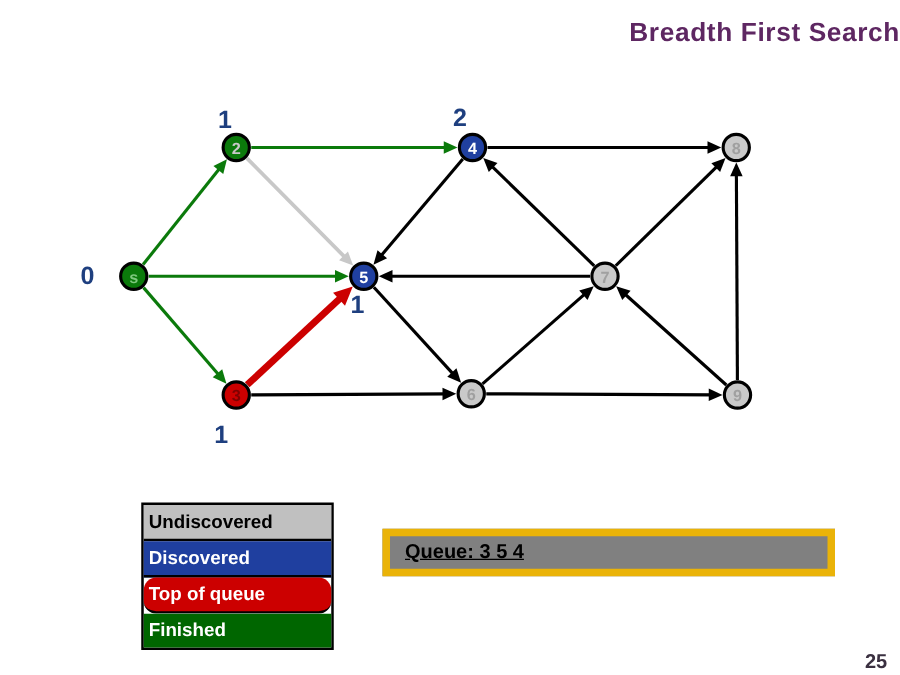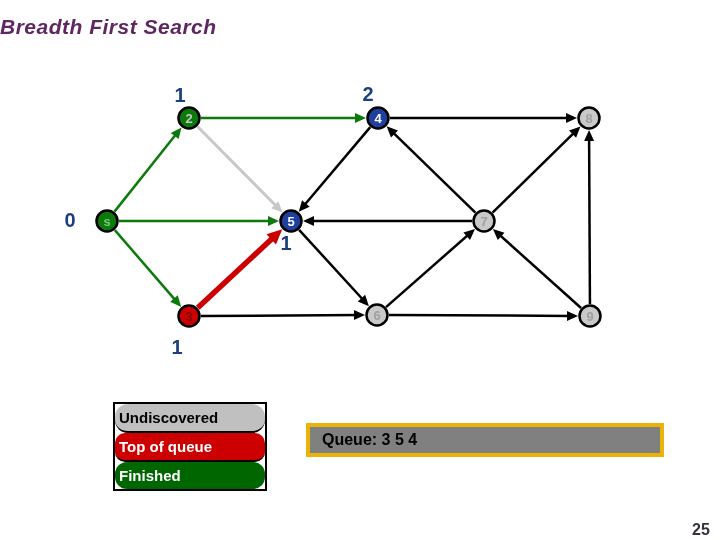--- a/index.html
+++ b/index.html
@@ -3,43 +3,43 @@
 <meta charset="utf-8">
 <style>
   html,body { margin:0; padding:0; }
   body {
     width:720px; height:540px; position:relative; overflow:hidden;
     background:#ffffff;
     font-family:"Liberation Sans", sans-serif;
   }
   .title {
     position:absolute; top:15px; left:0; width:720px;
-    text-align:left; font-size:21px; font-weight:bold;
+    text-align:right; font-size:21px; font-weight:bold;
     letter-spacing:0.5px;
     color:var(--title_color,#5E2762);
-    font-style:italic;
   }
   svg.graph { position:absolute; left:0; top:0; }
   .legend {
     position:absolute; left:113px; top:402px; width:150px;
     border:2px solid #000;
   }
   .legend-row {
     height:27px; line-height:27px; padding-left:4px;
     font-size:15px; font-weight:bold;
     border-bottom:2px solid #000;
     white-space:nowrap; overflow:hidden;
   }
   .legend-row:last-child { border-bottom:none; }
   .queue {
     position:absolute; left:306px; top:423px; width:338px; height:26px;
-    border:4px solid #eab308;
+    border:6px solid #eab308;
     line-height:26px; padding-left:12px;
     font-size:16px; font-weight:bold; color:#000;
     background:var(--queue_bg,#808080);
+    text-decoration:underline;
   }
   .page-num {
     position:absolute; left:692px; top:521px;
     font-size:16px; font-weight:bold;
     color:var(--page_num_color,#3A3040);
   }
 </style>
 </head>
 <body>
 
@@ -99,22 +99,23 @@
     <circle cx="590" cy="316" r="10.5" fill="#C9C9C9" stroke="#000" stroke-width="2.5"></circle>
     <text x="590" y="316.5" text-anchor="middle" dominant-baseline="central" font-size="13" font-weight="bold" fill="#A0A0A0" font-family="&quot;Liberation Sans&quot;, sans-serif">9</text>
     <text x="70" y="227" text-anchor="middle" font-size="20" font-weight="bold" fill="#1E3F7F" font-family="&quot;Liberation Sans&quot;, sans-serif">0</text>
     <text x="180" y="102" text-anchor="middle" font-size="20" font-weight="bold" fill="#1E3F7F" font-family="&quot;Liberation Sans&quot;, sans-serif">1</text>
     <text x="368" y="101" text-anchor="middle" font-size="20" font-weight="bold" fill="#1E3F7F" font-family="&quot;Liberation Sans&quot;, sans-serif">2</text>
     <text x="286" y="250" text-anchor="middle" font-size="20" font-weight="bold" fill="#1E3F7F" font-family="&quot;Liberation Sans&quot;, sans-serif">1</text>
     <text x="177" y="354" text-anchor="middle" font-size="20" font-weight="bold" fill="#1E3F7F" font-family="&quot;Liberation Sans&quot;, sans-serif">1</text>
   </svg>
 
 <div class="legend">
-    <div class="legend-row" style="background: rgb(192, 192, 192); color: rgb(0, 0, 0); border-radius: 13px;">Undiscovered</div>
+    <div class="legend-row" style="background: rgb(192, 192, 192); color: rgb(0, 0, 0);">Undiscovered</div>
+    <div class="legend-row" style="background: rgb(31, 63, 159); color: rgb(255, 255, 255);">Discovered</div>
     <div class="legend-row" style="background: rgb(204, 0, 0); color: rgb(255, 255, 255); border-radius: 10px;">Top of queue</div>
-    <div class="legend-row" style="background: rgb(0, 102, 0); color: rgb(255, 255, 255); border-radius: 12px;">Finished</div>
+    <div class="legend-row" style="background: rgb(0, 102, 0); color: rgb(255, 255, 255);">Finished</div>
   </div>
 
 <div class="queue">
   <span>Queue: 3 5 4</span>
 </div>
 
 <div class="page-num">25</div>
 
 </body></html>

